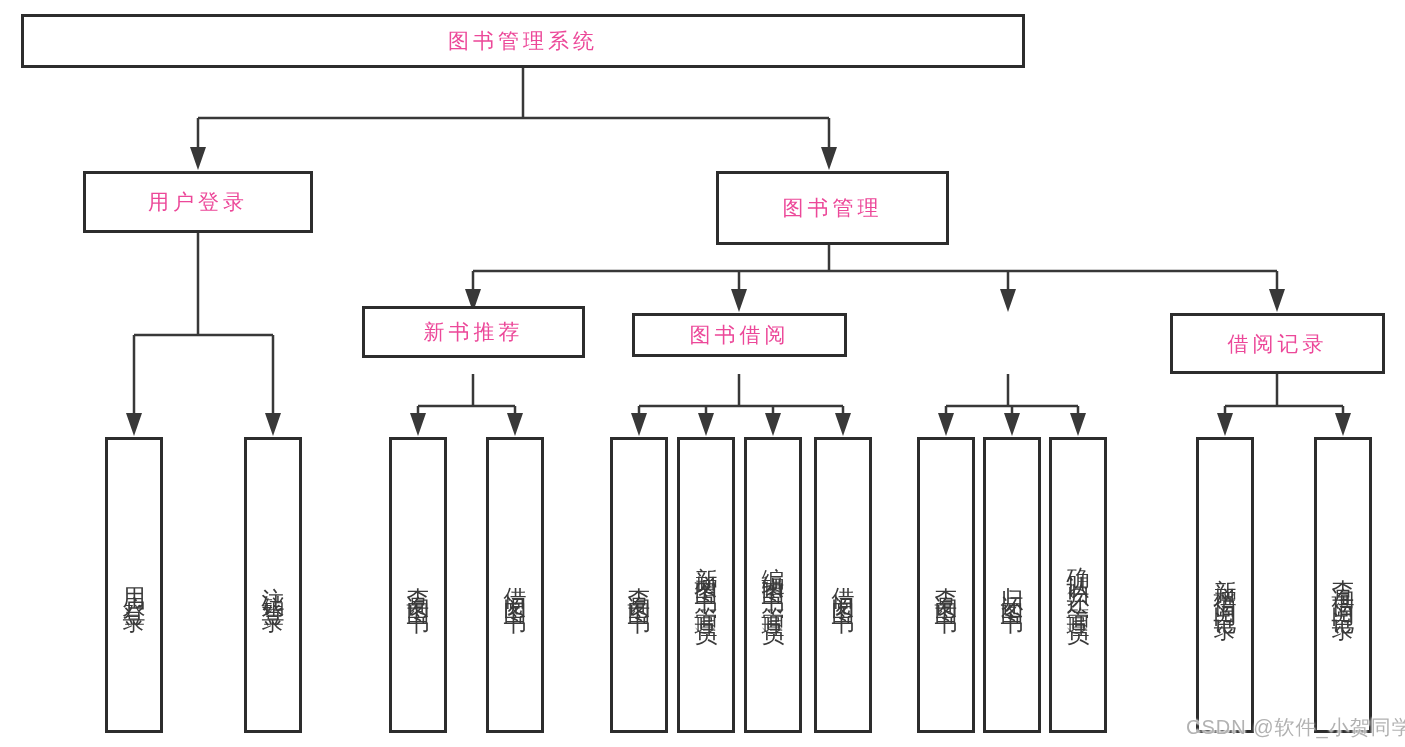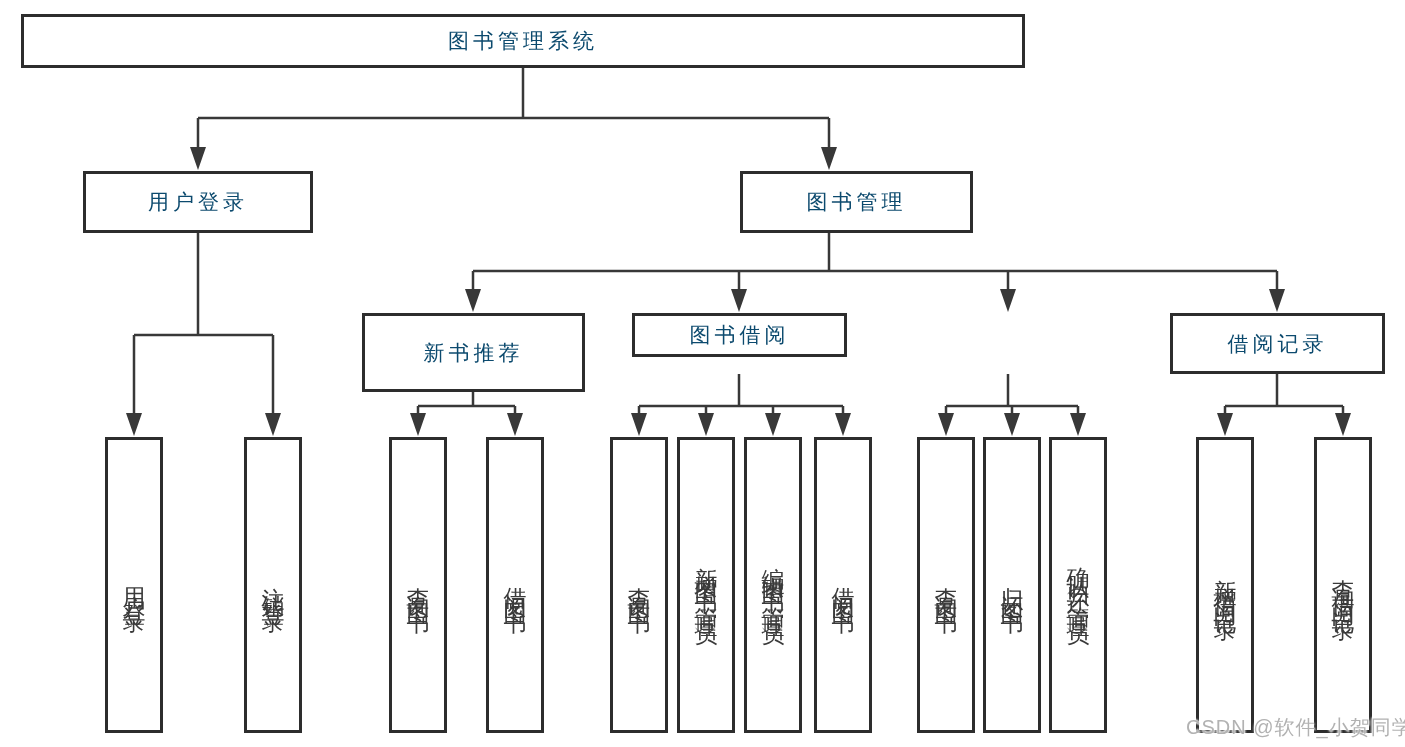--- a/index.html
+++ b/index.html
@@ -8,21 +8,21 @@
     width:1405px;height:747px;
     background:#ffffff;
     font-family:"Liberation Sans","DejaVu Sans",sans-serif;
     overflow:hidden;
   }
   .connectors{position:absolute;left:0;top:0;z-index:1;}
   .hbox{
     position:absolute;z-index:2;box-sizing:border-box;
     background:#ffffff;border:3px solid #2d2d2d;
     display:flex;align-items:center;justify-content:center;
-    font-size:21px;letter-spacing:4px;color:#0c4a6e;
+    font-size:21px;letter-spacing:4px;color:#ec4899;
     white-space:nowrap;
   }
   .vbox{
     position:absolute;z-index:2;box-sizing:border-box;
     width:58px;height:296px;
     background:#ffffff;border:3px solid #2d2d2d;
     display:flex;align-items:center;justify-content:center;
   }
   .vtext{
     writing-mode:vertical-rl;text-orientation:mixed;
@@ -75,25 +75,25 @@
     </g>
   </svg>
 
   <div class="hbox" style="left:21px;top:14px;width:1004px;height:54px">
     <span>图书管理系统</span>
   </div>
 
   <div class="hbox" style="left:83px;top:171px;width:230px;height:62px">
     <span>用户登录</span>
   </div>
-  <div class="hbox" style="left:740px;top:171px;width:233px;height:62px">
+  <div class="hbox" style="left:716px;top:171px;width:233px;height:74px">
     <span>图书管理</span>
   </div>
 
-  <div class="hbox" style="left:362px;top:313px;width:223px;height:79px">
+  <div class="hbox" style="left:362px;top:306px;width:223px;height:52px">
     <span>新书推荐</span>
   </div>
   <div class="hbox" style="left:632px;top:313px;width:215px;height:44px">
     <span>图书借阅</span>
   </div>
   <div class="hbox" style="left:1170px;top:313px;width:215px;height:61px">
     <span>借阅记录</span>
   </div>
 
   <div class="vbox" style="left:105px;top:437px">

